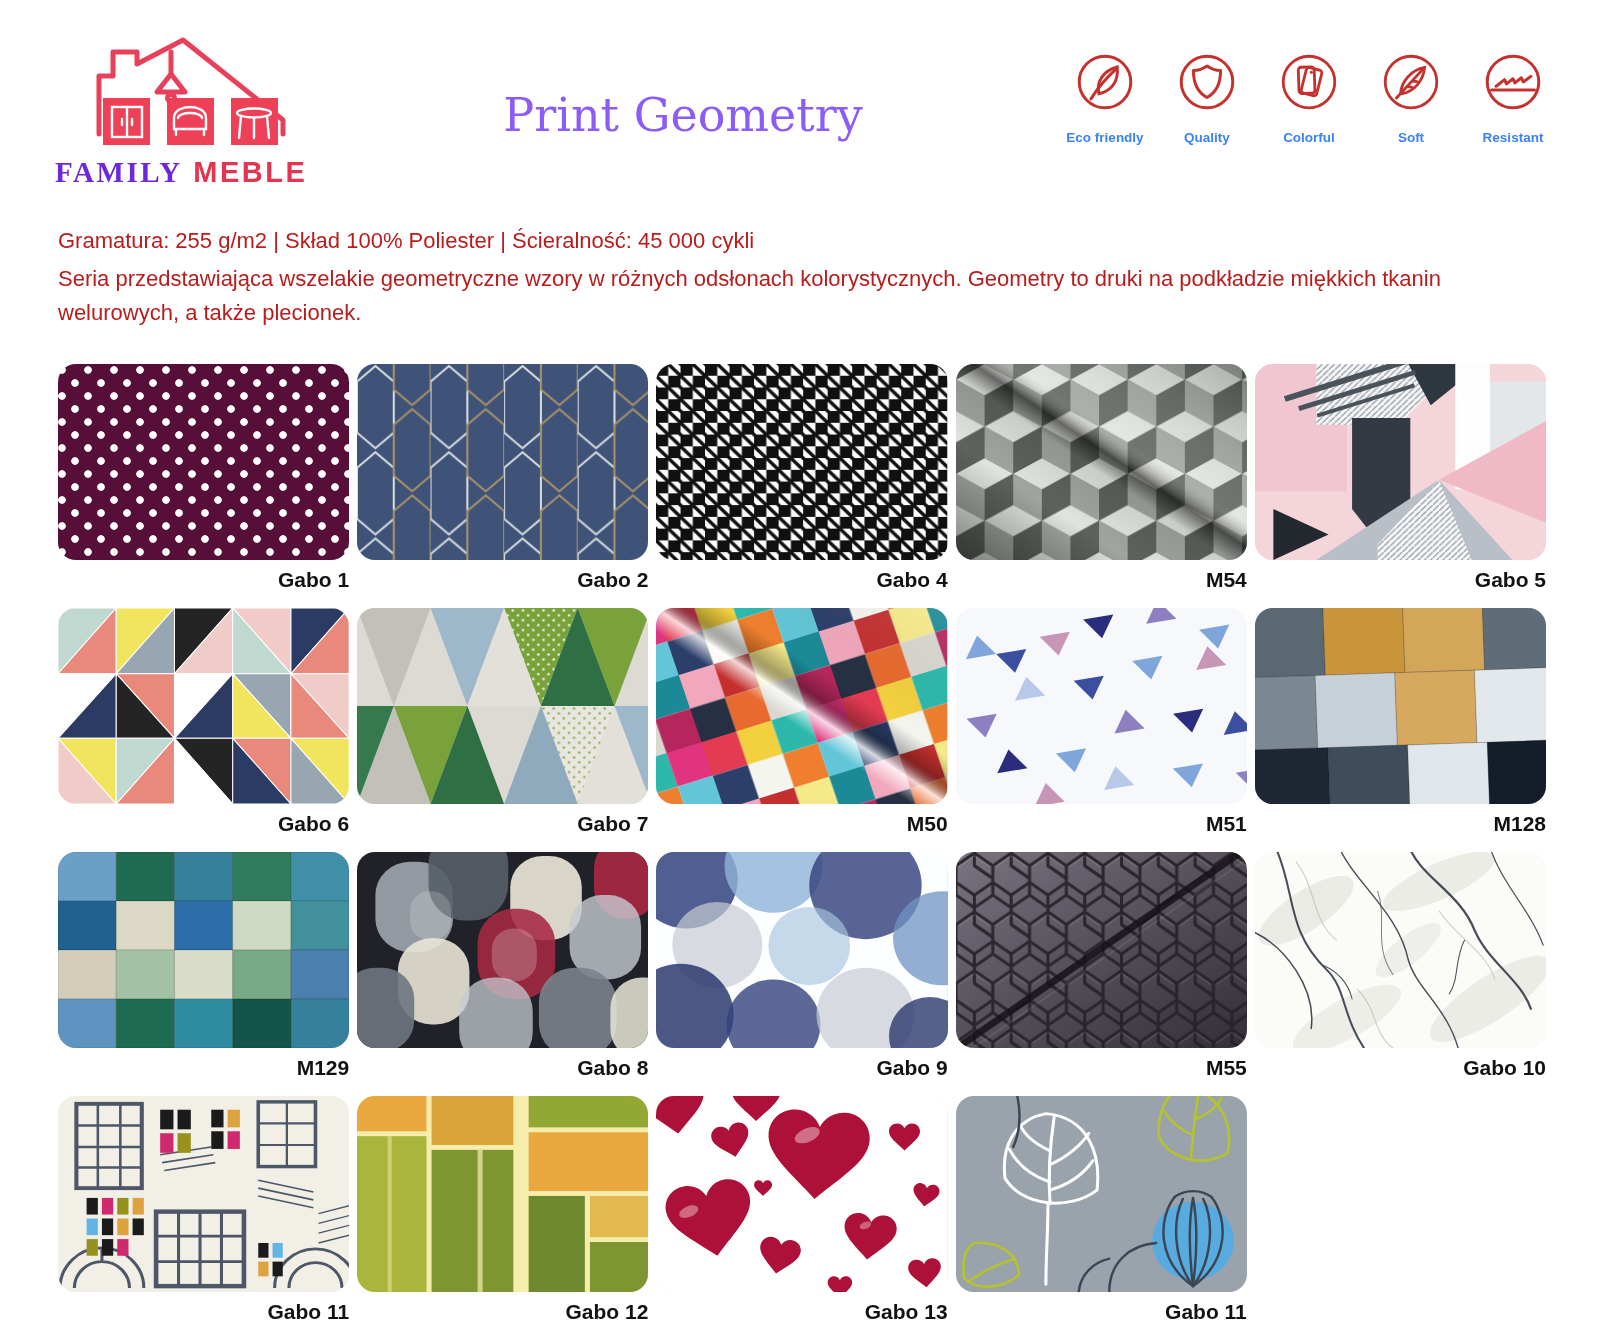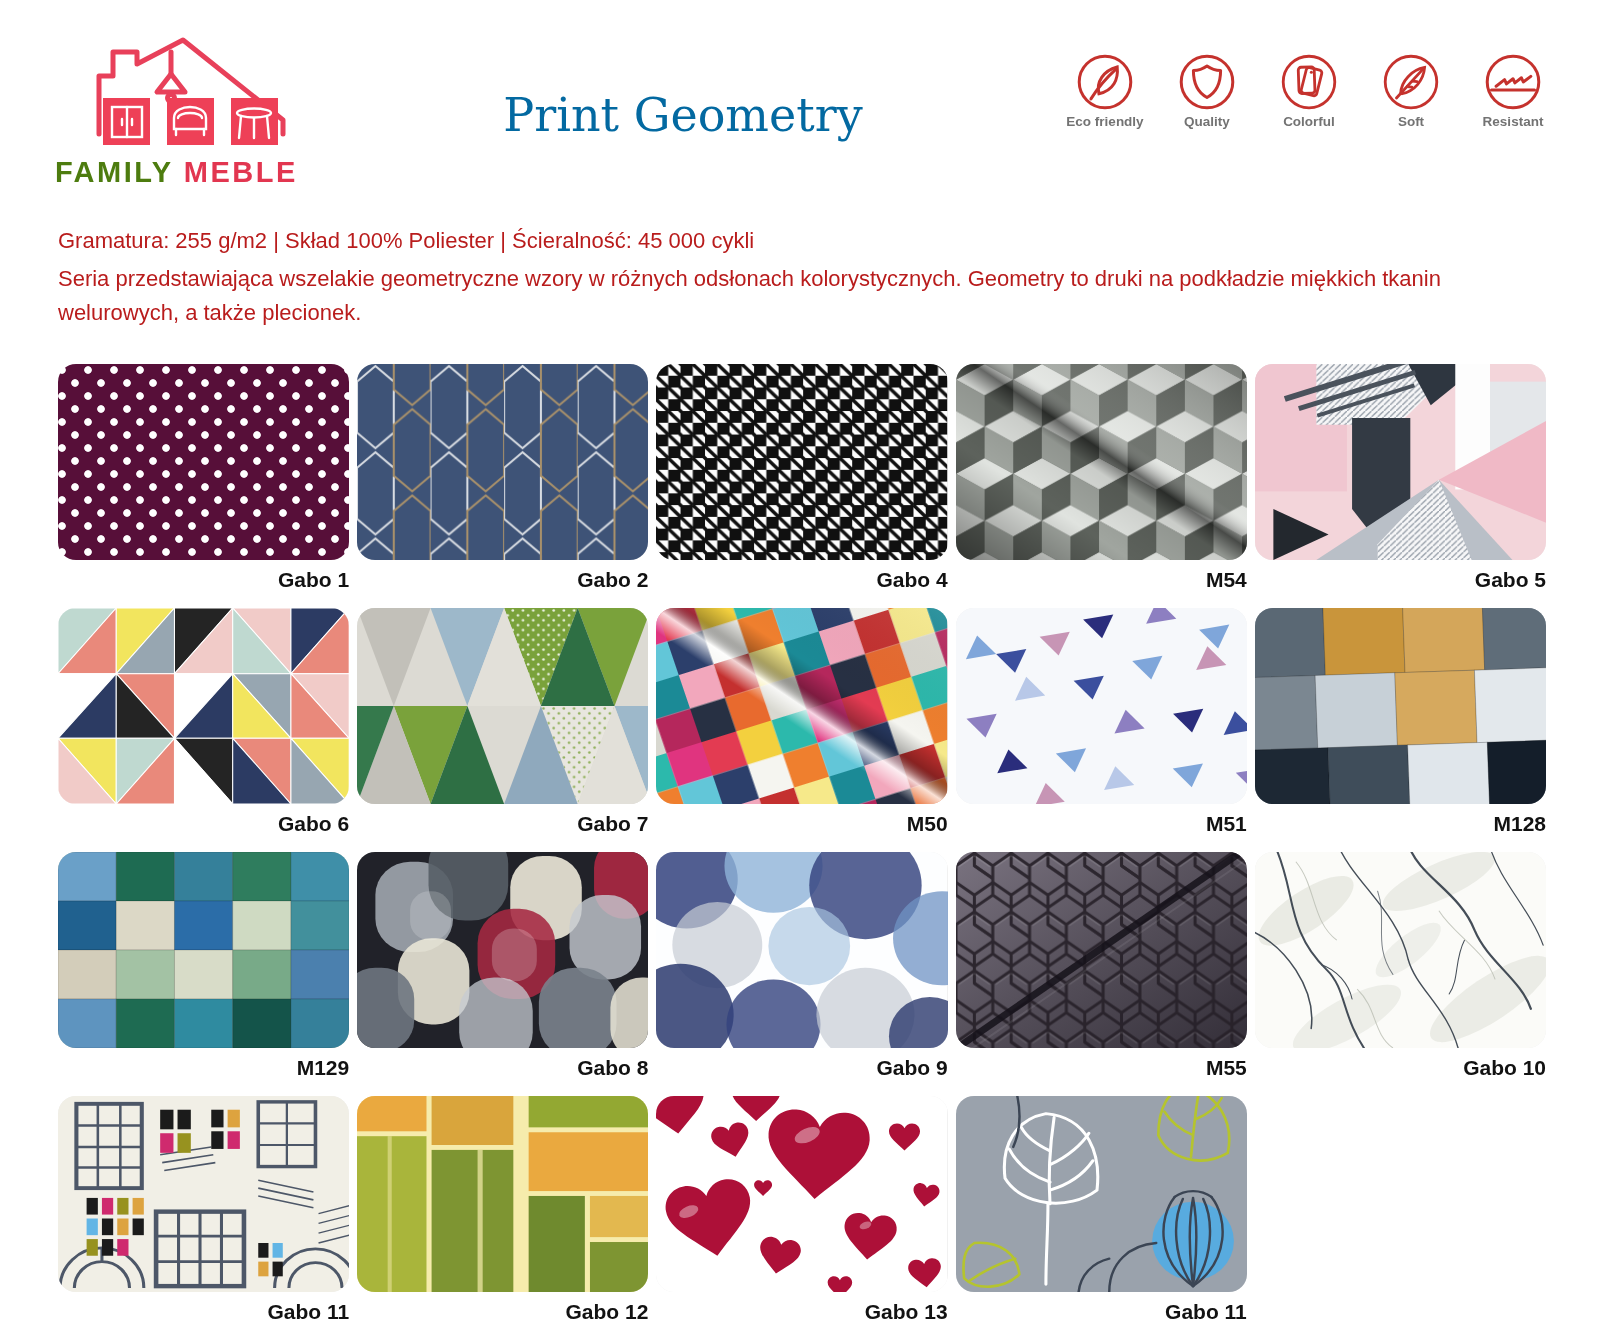--- a/index.html
+++ b/index.html
@@ -1,27 +1,27 @@
 <!DOCTYPE html>
 <html><head>
 <meta charset="utf-8">
 <style>
   html,body{margin:0;padding:0;background:#fff;}
   body{width:1600px;height:1328px;overflow:hidden;font-family:"Liberation Sans",sans-serif;position:relative;}
   
   .header{position:relative;height:212px;}
   .logo{position:absolute;left:55px;top:26px;width:250px;}
   .wordmark{font-weight:700;font-size:29px;letter-spacing:2.5px;margin-top:4px;white-space:nowrap;}
-  .wm-primary{color:#4d7c0f;}
+  .wm-primary{color:#6d28d9;font-family:Liberation Serif, serif;}
   .wm-secondary{color:#e23650;}
-  .page-title{position:absolute;left:683px;top:115px;transform:translate(-50%,-50%);font-family:"DejaVu Serif",serif;font-size:46px;color:#0369a1;white-space:nowrap;}
+  .page-title{position:absolute;left:683px;top:115px;transform:translate(-50%,-50%);font-family:"DejaVu Serif",serif;font-size:46px;color:#8b5cf6;white-space:nowrap;}
   .badges{position:absolute;right:48px;top:52px;display:flex;gap:24px;}
   .badge{display:flex;flex-direction:column;align-items:center;width:78px;}
   .badge svg{width:60px;height:60px;}
-  .badge-label{margin-top:2px;font-size:13.5px;font-weight:700;color:#737373;white-space:nowrap;}
+  .badge-label{margin-top:18px;font-size:13.5px;font-weight:700;color:#3b82f6;white-space:nowrap;}
   
   .intro{margin:12px 70px 0 58px;color:#b91c1c;font-size:22px;line-height:1.55;}
   .intro .specs{margin-bottom:4px;}
   
   .grid{margin:34px 54px 0 58px;display:grid;grid-template-columns:repeat(5,1fr);column-gap:8px;row-gap:16px;}
   figure.cell{margin:0;}
   .sw{height:196px;border-radius:18px;overflow:hidden;position:relative;background:#eee;}
   .sw svg{width:100%;height:100%;display:block;}
   .cap{font-size:21px;font-weight:700;color:#121212;text-align:right;margin-top:8px;}
   

